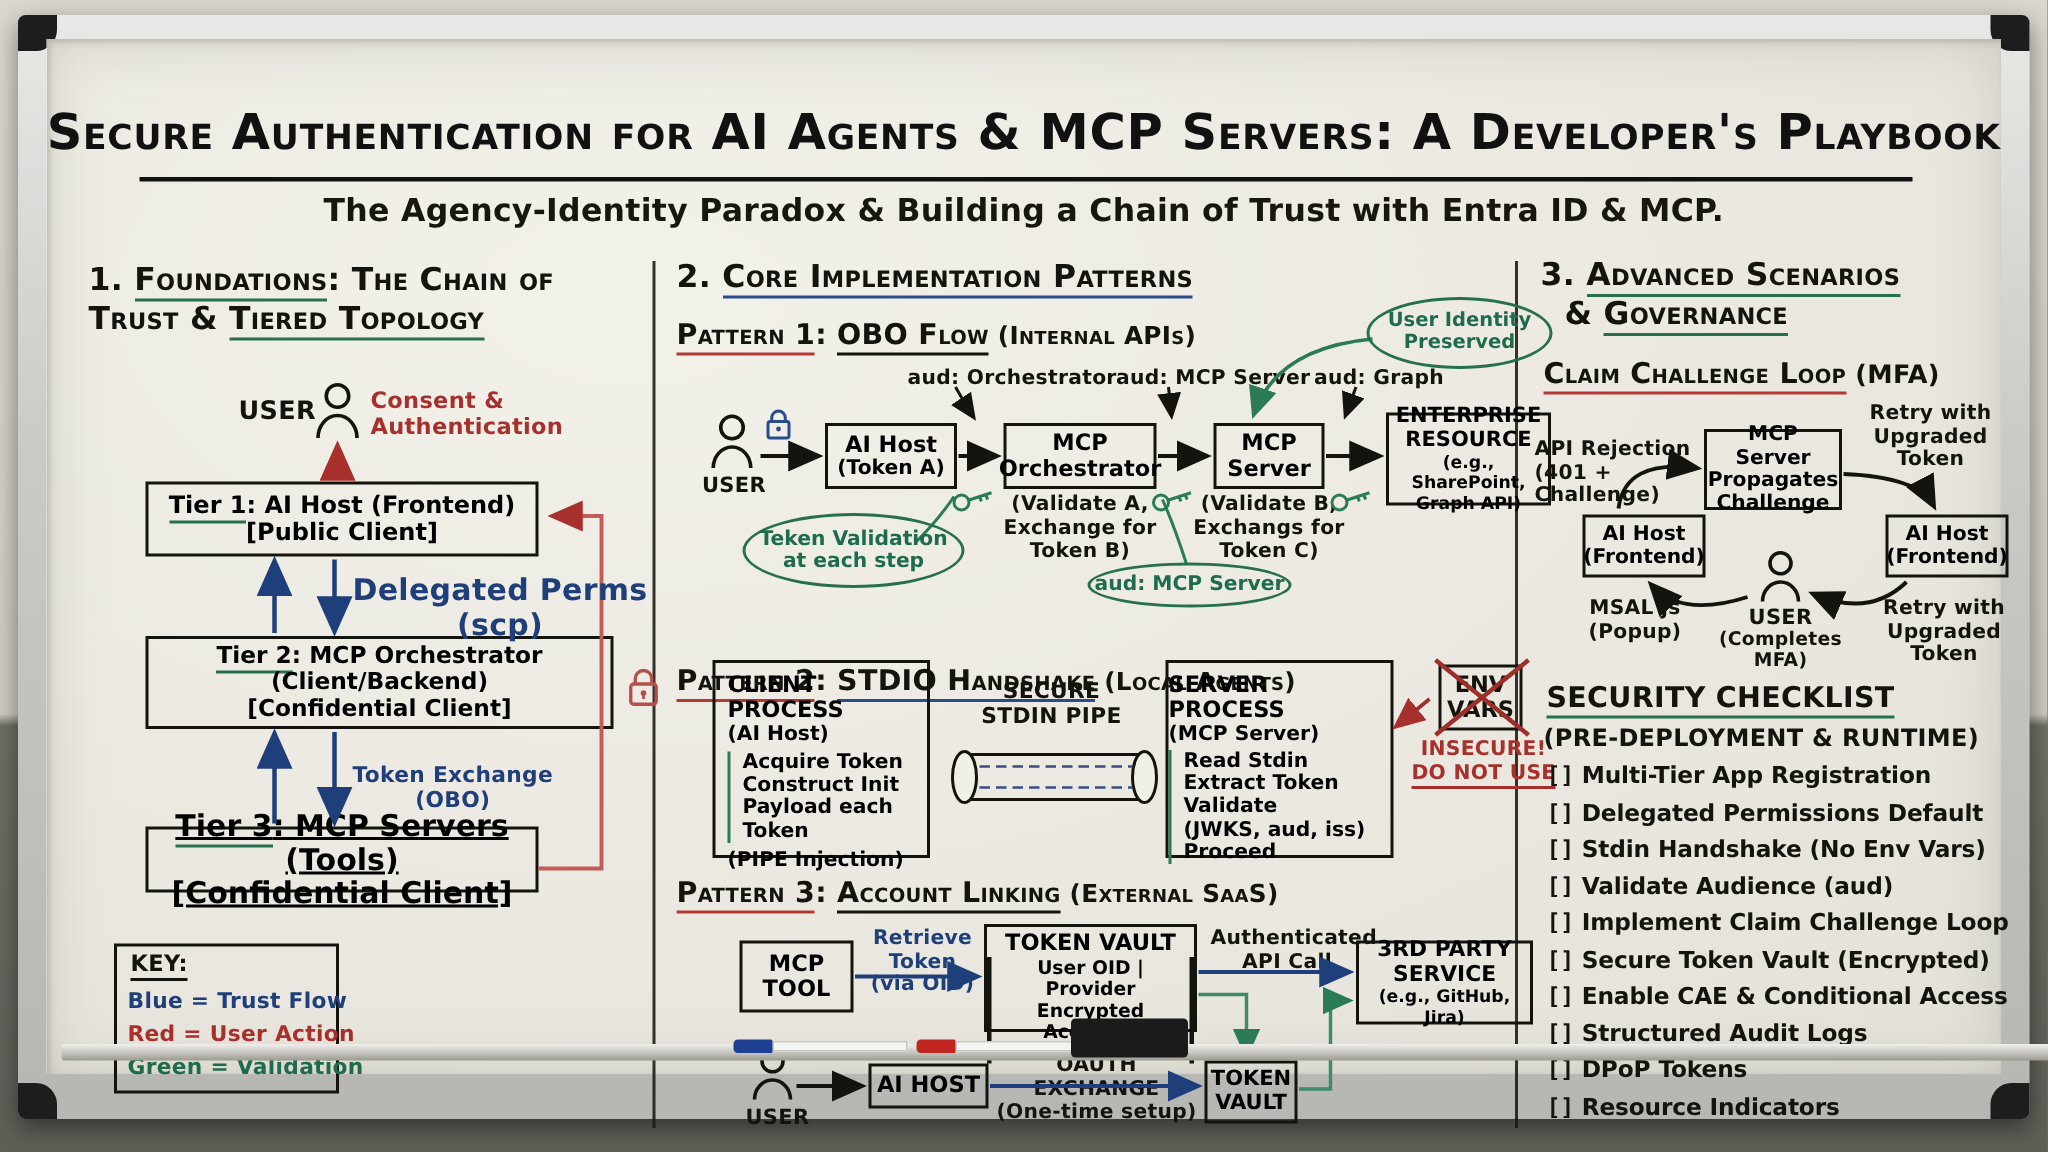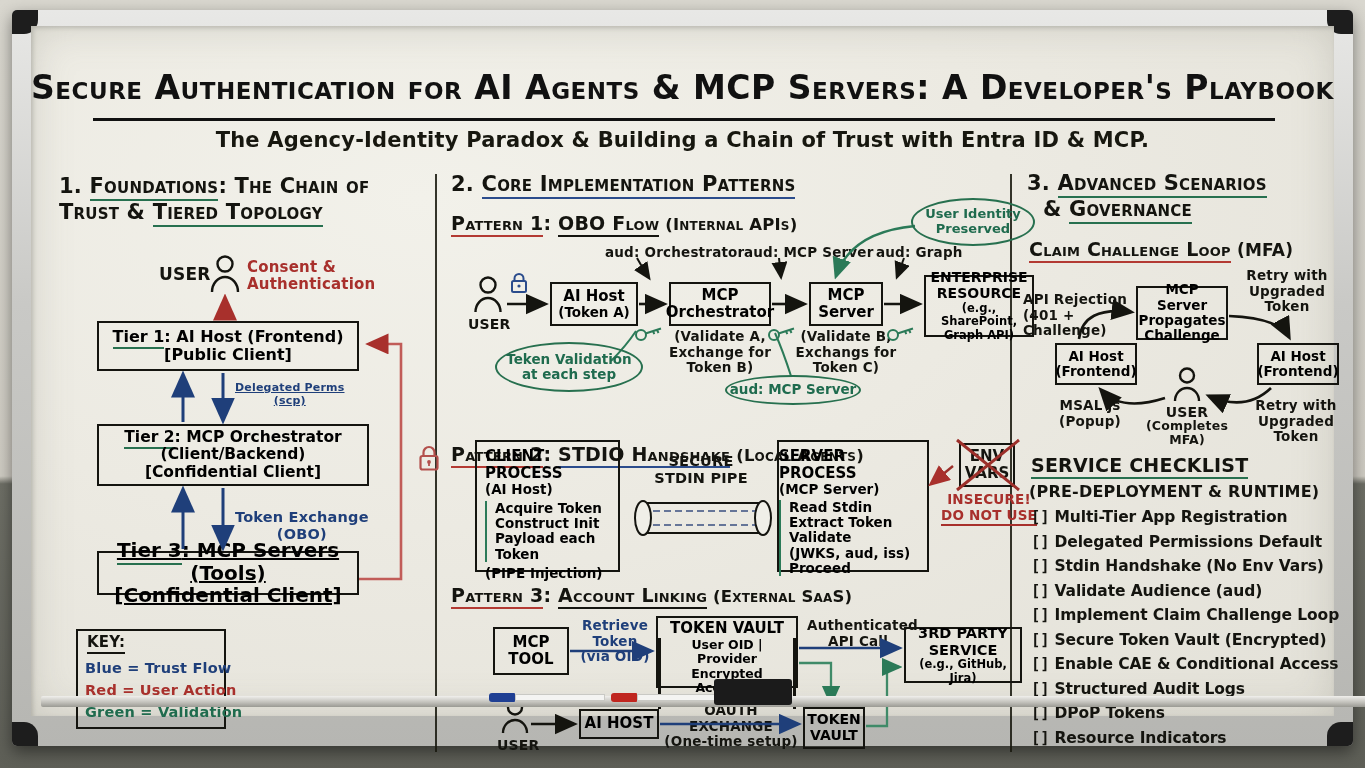--- a/index.html
+++ b/index.html
@@ -149,21 +149,21 @@
       <span>Authentication</span>
     </div>
 
     <div class="hbox" style="left:66px; top:295px; width:262px; height:50px; font-size:16px;">
       <div>
         <span class="u-green">Tier 1</span><span>: AI Host (Frontend)</span>
       </div>
       <div>[Public Client]</div>
     </div>
 
-    <div class="hbox" style="left:66px; top:398px; width:272px; height:62px; font-size:15.5px;">
+    <div class="hbox" style="left:66px; top:398px; width:312px; height:62px; font-size:15.5px;">
       <div>
         <span class="u-green">Tier 2</span><span>: MCP Orchestrator</span>
       </div>
       <div>(Client/Backend)</div>
       <div>[Confidential Client]</div>
     </div>
 
     <div class="hbox" style="left:66px; top:525px; width:262px; height:44px; font-size:20px;text-decoration:underline;">
       <div>
         <span class="u-green">Tier 3</span><span>: MCP Servers (Tools)</span>
@@ -200,21 +200,21 @@
       <path d="M328,553 L370,553 L370,318 L338,318" stroke="#c15c58" stroke-width="2.6" fill="none" marker-end="url(#ar-red)"></path>
     </svg>
 
     <svg class="ov" style="left:386px; top:418px; width:24px; height:28px;" viewBox="0 0 24 28">
       <path d="M6.5 12 V8.5 a5.5 5.5 0 0 1 11 0 V12" fill="none" stroke="#b3504c" stroke-width="2.2"></path>
       <rect x="3.5" y="12" width="17" height="13.5" rx="2" fill="none" stroke="#b3504c" stroke-width="2.2"></rect>
       <circle cx="12" cy="18" r="1.9" fill="#b3504c"></circle>
       <path d="M12 19.3 V22" stroke="#b3504c" stroke-width="1.8"></path>
     </svg>
 
-    <div class="ink hand blue lbl" style="left:204px; top:356px; font-size:11px;text-decoration:underline;">
+    <div class="ink hand blue lbl" style="left:204px; top:356px; font-size:20px;">
       <span>Delegated Perms</span><br>
       <span>(scp)</span>
     </div>
     <div class="ink hand blue lbl" style="left:204px; top:483px; font-size:14.5px;">
       <span>Token Exchange</span><br>
       <span>(OBO)</span>
     </div>
 
     <div class="key-box" style="left:45px; top:603px; width:150px; height:100px;"></div>
     <div class="ink hand" style="left:56px; top:607px; font-size:15px; font-weight:700;">
@@ -500,21 +500,21 @@
     </div>
 
     <svg class="ov">
       <path d="M1048,313 Q1052,280 1100,286" stroke="#14140f" stroke-width="2.6" fill="none" marker-end="url(#ar-blk)"></path>
       <path d="M1198,290 Q1248,292 1258,311" stroke="#14140f" stroke-width="2.6" fill="none" marker-end="url(#ar-blk)"></path>
       <path d="M1240,362 Q1215,386 1178,370" stroke="#14140f" stroke-width="2.6" fill="none" marker-end="url(#ar-blk)"></path>
       <path d="M1134,372 Q1090,386 1070,364" stroke="#14140f" stroke-width="2.6" fill="none" marker-end="url(#ar-blk)"></path>
     </svg>
 
     <div class="ink hand" style="left:1000px; top:428px; font-size:19px; font-weight:700;">
-      <span class="u-green">SERVICE CHECKLIST</span>
+      <span class="u-green">SECURITY CHECKLIST</span>
     </div>
     <div class="ink hand" style="left:998px; top:456px; font-size:16px; font-weight:700;">(PRE-DEPLOYMENT &amp; RUNTIME)</div>
 
     <div id="checklist-items">
         <div class="ink hand chk" style="left: 1000px; top: 482px;"><span class="bx">[]</span><span>Multi-Tier App Registration</span></div>
         <div class="ink hand chk" style="left: 1000px; top: 506.5px;"><span class="bx">[]</span><span>Delegated Permissions Default</span></div>
         <div class="ink hand chk" style="left: 1000px; top: 531px;"><span class="bx">[]</span><span>Stdin Handshake (No Env Vars)</span></div>
         <div class="ink hand chk" style="left: 1000px; top: 555.5px;"><span class="bx">[]</span><span>Validate Audience (aud)</span></div>
         <div class="ink hand chk" style="left: 1000px; top: 580px;"><span class="bx">[]</span><span>Implement Claim Challenge Loop</span></div>
         <div class="ink hand chk" style="left: 1000px; top: 604.5px;"><span class="bx">[]</span><span>Secure Token Vault (Encrypted)</span></div>

